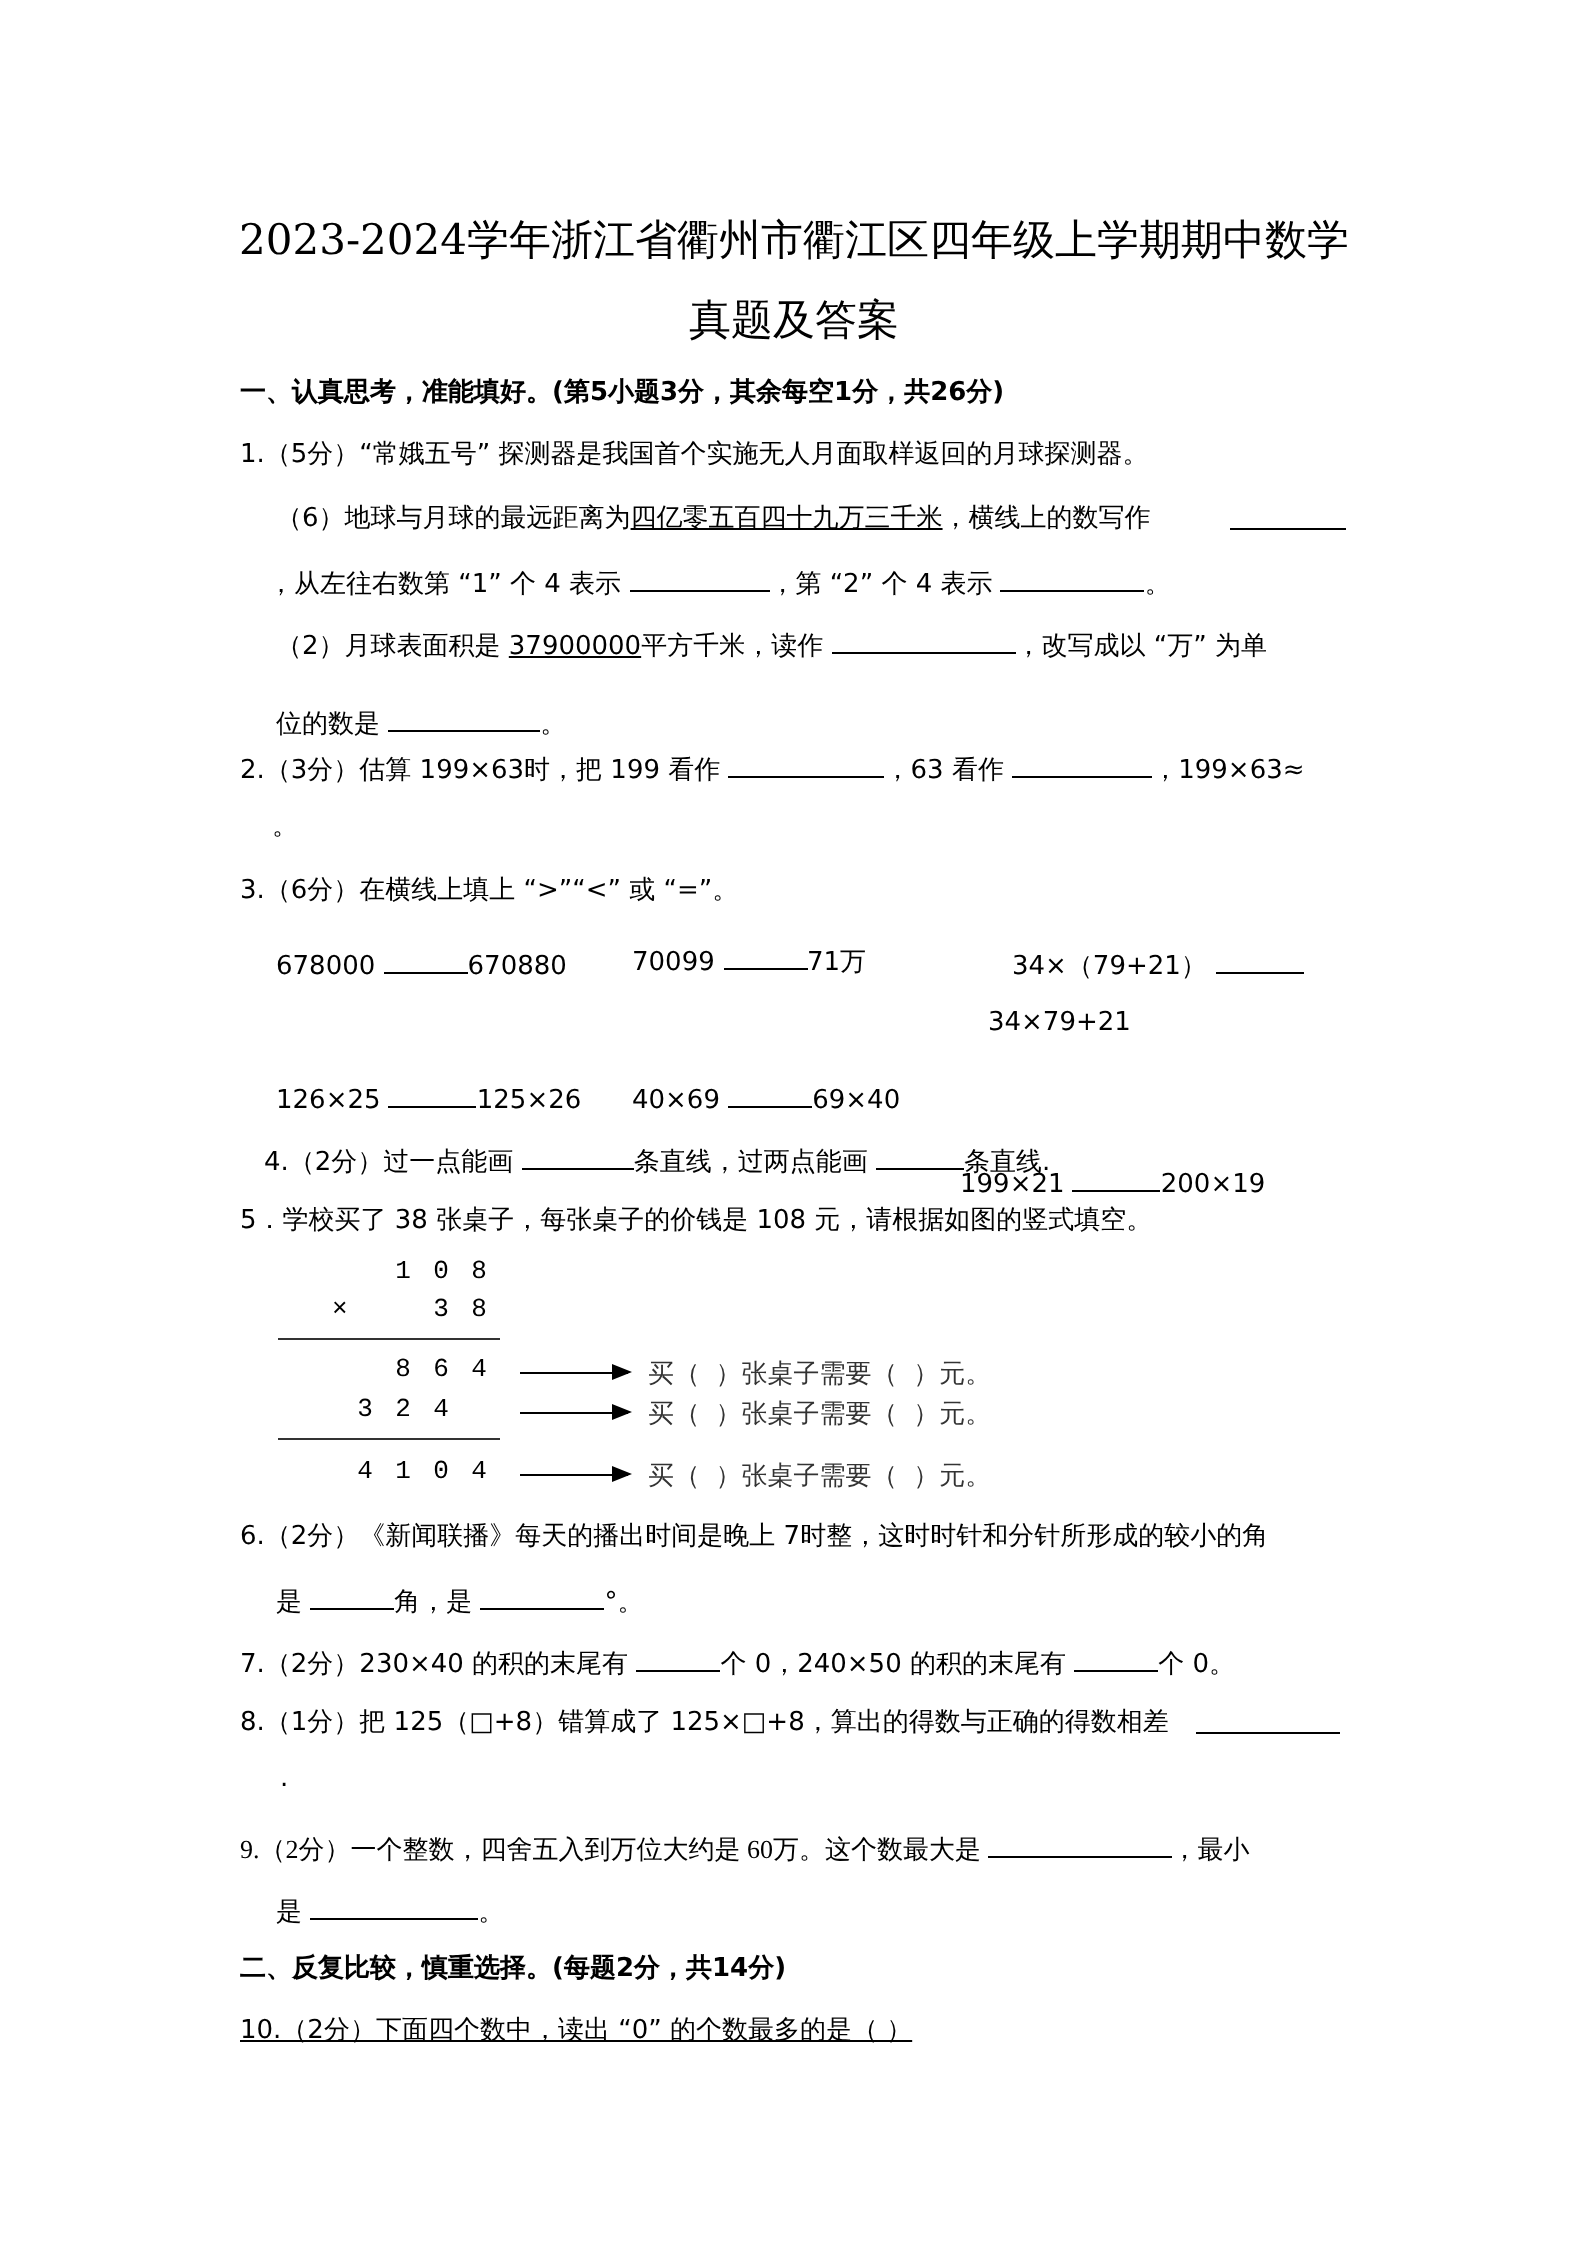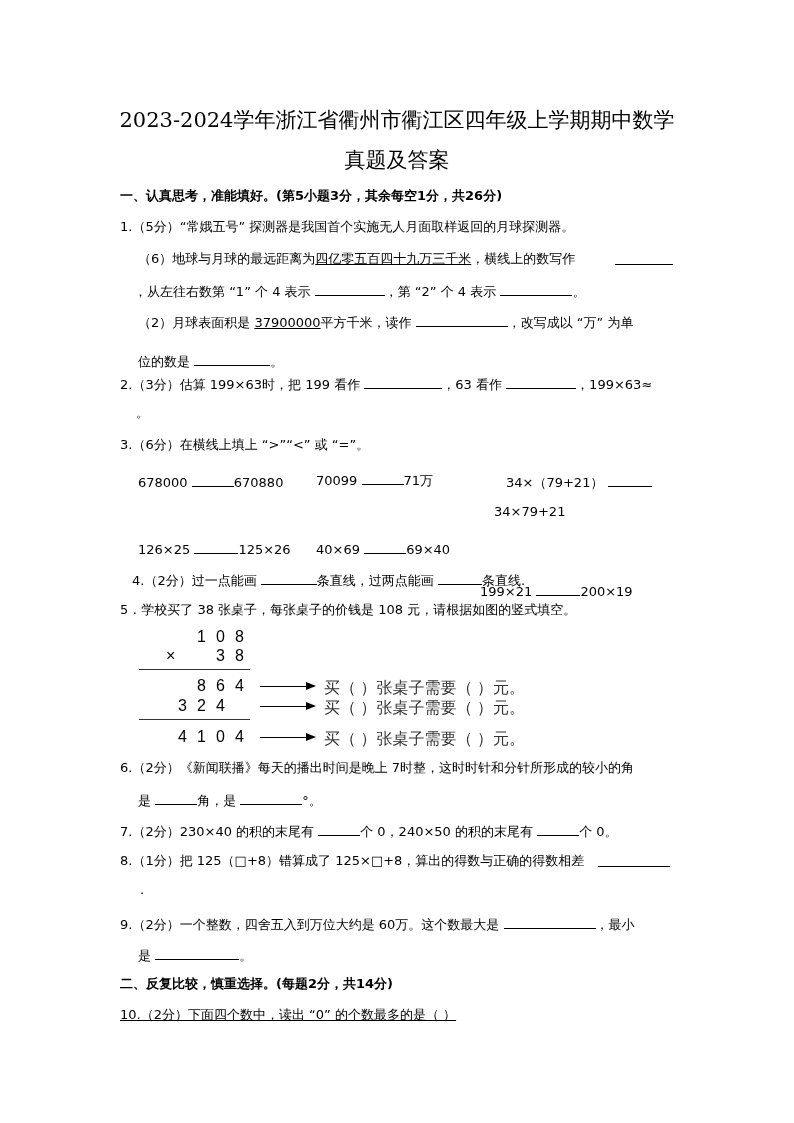--- a/index.html
+++ b/index.html
@@ -10,21 +10,21 @@
   }
   .abs { position: absolute; white-space: nowrap; }
   .title {
     font-family: "DejaVu Serif", "Liberation Serif", serif;
     font-size: 21px; left: 0; width: 794px; text-align: center;
   }
   .section { font-weight: bold; font-size: 13px; }
   .q { font-size: 13px; }
   .blank { display: inline-block; border-bottom: 1px solid #000; height: 14px; vertical-align: baseline; }
   .ul { text-decoration: underline; }
-  .calc { font-family: Liberation Sans, sans-serif; font-size: 16px; }
+  .calc { font-family: Liberation Mono, monospace; font-size: 13px; }
   .hline { position: absolute; height: 1px; background: #333; }
   .arrow { position: absolute; height: 1px; background: #000; }
   .arrow::after {
     content: ""; position: absolute; right: -2px; top: -4px;
     border-left: 10px solid #000; border-top: 4px solid transparent; border-bottom: 4px solid transparent;
   }
   .digits span { display: inline-block; width: 19px; text-align: center; }
 </style>
 </head>
 <body>
@@ -136,21 +136,21 @@
 <div class="abs q" style="left:120px; top:821px;">
   <span>7.（2分）230×40 的积的末尾有</span>
   <span class="blank" style="width:42px;"></span><span>个 0，240×50 的积的末尾有</span>
   <span class="blank" style="width:42px;"></span><span>个 0。</span>
 </div>
 
 <div class="abs q" style="left:120px; top:852px;">8.（1分）把 125（□+8）错算成了 125×□+8，算出的得数与正确的得数相差</div>
 <span class="abs blank" style="left:598px; top:852px; width:72px;"></span>
 <div class="abs q" style="left:140px; top:882px;">.</div>
 
-<div class="abs q" style="left:120px; top:914px;">
+<div class="abs q" style="left:120px; top:914px;font-family:Liberation Serif, serif;">
   <span>9.（2分）一个整数，四舍五入到万位大约是 60万。这个数最大是</span>
   <span class="blank" style="width:92px;"></span><span>，最小</span>
 </div>
 <div class="abs q" style="left:138px; top:945px;">
   <span>是</span>
   <span class="blank" style="width:84px;"></span><span>。</span>
 </div>
 
 <div class="abs section" style="left:120px; top:975px;">二、反复比较，慎重选择。(每题2分，共14分)</div>
 

